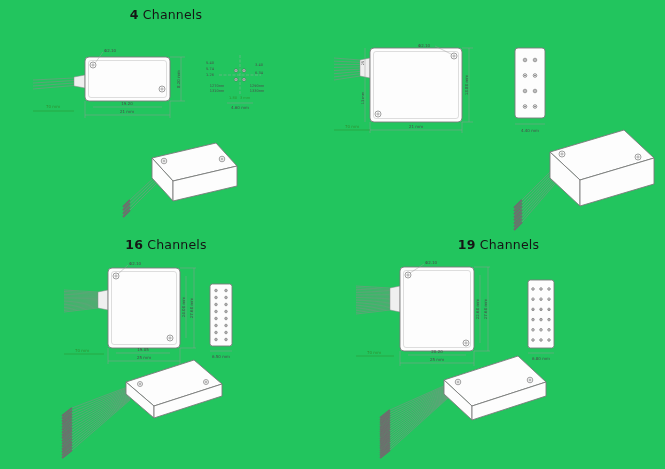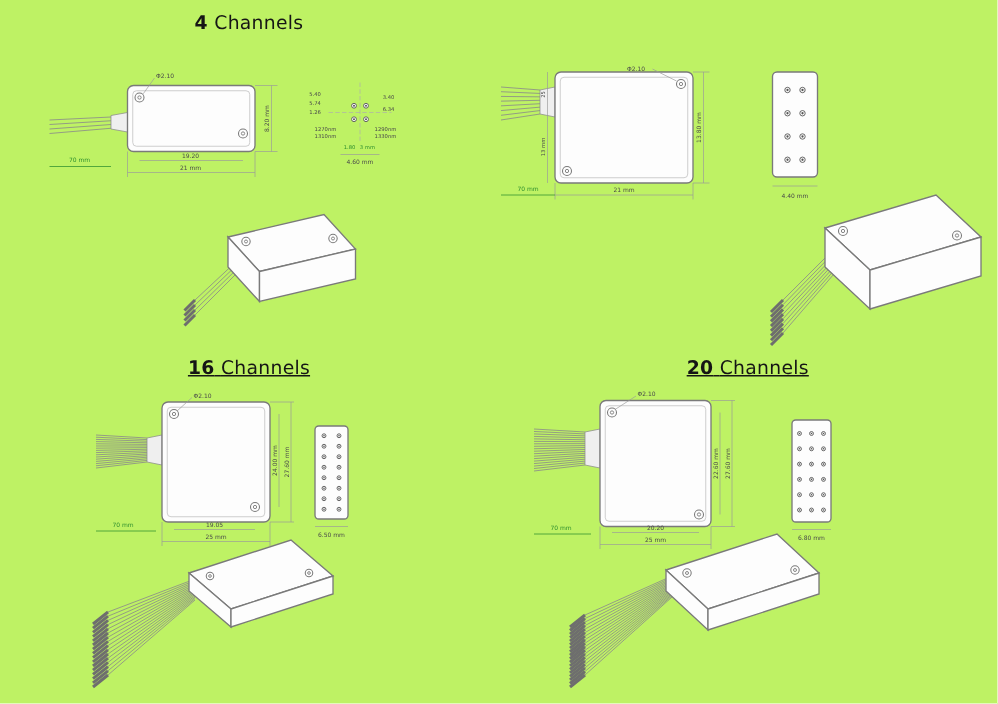--- a/index.html
+++ b/index.html
@@ -1,22 +1,22 @@
 <!DOCTYPE html>
 <html><head>
 <meta charset="utf-8">
 <style>
   * { margin:0; padding:0; box-sizing:border-box; }
   html,body { background:#ffffff; }
   body { font-family:"DejaVu Sans","Liberation Sans",sans-serif; }
-  #screen { position:relative; width:665px; height:469px; background:#bef264; overflow:hidden; margin:0 auto; }
+  #screen { position:relative; width:665px; height:469px; background:#22c55e; overflow:hidden; margin:0 auto; }
   .panel { position:absolute; }
   .panel-title { position:absolute; top:7px; left:0; right:0; text-align:center;
                  font-size:12.5px; color:#151515; font-weight:400; letter-spacing:.2px; z-index:2; }
-  .bottom .panel-title { top:3px;text-decoration:underline; }
+  .bottom .panel-title { top:3px; }
   .panel-title .num { font-weight:700; }
   .panel svg { position:absolute; left:0; top:0; z-index:1; }
 
   
   .body-fill { fill:#fdfdfd; stroke:#7a7a7a; stroke-width:.9; }
   .inner    { fill:none; stroke:#bdbdbd; stroke-width:.5; }
   .boot     { fill:#efefef; stroke:#8b8b8b; stroke-width:.5; }
   .fiber line   { stroke:#8b8b8b; stroke-width:.55; }
   .ferrule line { stroke:#6e6e6e; stroke-width:2; }
   .dimln   { stroke:#9a9a9a; stroke-width:.45; fill:none; }
@@ -374,21 +374,21 @@
           <circle class="screw" cx="140" cy="150" r="2.5"></circle>
             <circle class="screwdot" cx="140" cy="150" r=".9"></circle>
           <circle class="screw" cx="206" cy="148" r="2.5"></circle>
             <circle class="screwdot" cx="206" cy="148" r=".9"></circle>
         </g>
       </g>
     </svg>
   </section>
 
   <section class="panel bottom" style="left:332px;top:234px;width:333px;height:235px">
-    <h2 class="panel-title"><span class="num">20</span>
+    <h2 class="panel-title"><span class="num">19</span>
       <span>Channels</span></h2>
 
     <svg width="333" height="235">
       <g>
         <polygon class="boot" points="68,52 68,78 58,76 58,54"></polygon>
         <g class="fiber">
             <line x1="58" y1="54.00" x2="24" y2="52.00"></line>
             <line x1="58" y1="55.29" x2="24" y2="53.65"></line>
             <line x1="58" y1="56.59" x2="24" y2="55.29"></line>
             <line x1="58" y1="57.88" x2="24" y2="56.94"></line>

